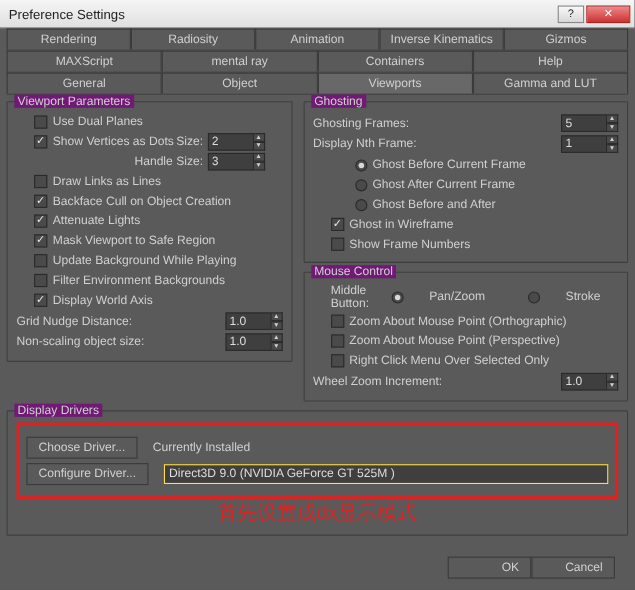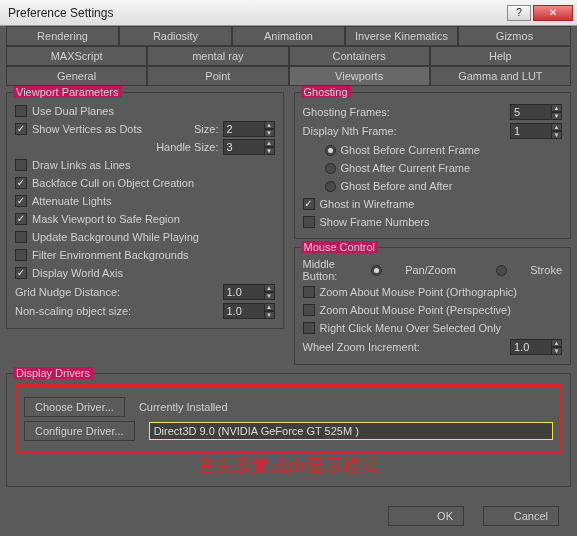--- a/index.html
+++ b/index.html
@@ -14,23 +14,23 @@
 
 .tabrow { display: flex; border-bottom: 1px solid #3a3a3a; }
 .tab { flex: 1; text-align: center; padding: 3px 2px; font-size: 11px; border: 1px solid #3a3a3a; border-bottom: none; background: #5a5a5a; cursor: pointer; }
 .tab.sel { background: #686868; }
 .tabrow.r2 .tab { flex: 1; }
 
 .cols { display: flex; gap: 10px; margin-top: 6px; }
 .col { flex: 1; }
 
 .group { border: 1px solid #3f3f3f; border-radius: 1px; padding: 8px 8px 6px 8px; margin-bottom: 8px; position: relative; }
-.group > .legend { position: absolute; top: -7px; left: 6px; background: #be185d; padding: 0 3px; font-size: 11px; }
-
-.row { display: flex; align-items: center; margin: 2px 0; min-height: 16px; }
+.group > .legend { position: absolute; top: -7px; left: 6px; background: #701a75; padding: 0 3px; font-size: 11px; }
+
+.row { display: flex; align-items: center; margin: 2px 16px; min-height: 16px; }
 .chk { width: 12px; height: 12px; border: 1px solid #2a2a2a; background: #4a4a4a; margin-right: 5px; display: inline-flex; align-items: center; justify-content: center; flex-shrink: 0; }
 .chk.on::after { content: "✓"; font-size: 10px; color: #e8e8e8; line-height: 1; }
 .radio { width: 11px; height: 11px; border: 1px solid #2a2a2a; border-radius: 50%; background: #4a4a4a; margin-right: 5px; display: inline-flex; align-items: center; justify-content: center; flex-shrink: 0; }
 .radio.on::after { content: ""; width: 5px; height: 5px; border-radius: 50%; background: #d8d8d8; }
 .lbl { font-size: 11px; }
 .indent { padding-left: 22px; }
 
 .spin { display: inline-flex; align-items: stretch; height: 16px; }
 .spin input { width: 42px; background: #3f3f3f; border: 1px solid #2a2a2a; color: #ddd; font-size: 11px; padding: 0 3px; }
 .spin .arrows { display: flex; flex-direction: column; width: 10px; }
@@ -40,21 +40,21 @@
 .kv .k { font-size: 11px; }
 
 .btn { background: #5a5a5a; border: 1px solid #3a3a3a; padding: 3px 10px; color: #d0d0d0; font-size: 11px; cursor: pointer; min-width: 96px; text-align: right; }
 
 .driverbox { border: 3px solid #d22; padding: 6px; }
 .drow { display: flex; align-items: center; gap: 14px; margin: 4px 0; }
 .drvfield { flex: 1; background: #3f3f3f; border: 1px solid #fde047; padding: 2px 4px; color: #ddd; font-size: 11px; height: 18px; }
 
 .annot { color: #d22; font-size: 18px; text-align: center; margin-top: 0; font-weight: 500; }
 
-.footer { position: absolute; right: 18px; bottom: 10px; display: flex; gap: 19px; }
+.footer { position: absolute; right: 18px; bottom: 10px; display: flex; gap: 0; }
 .footer .btn { min-width: 76px; }
 </style>
 </head>
 <body>
 
 <div class="titlebar">
   <span class="title">Preference Settings</span>
   <span class="winbtn">?</span>
   <span class="winbtn close">✕</span>
 </div>
@@ -68,21 +68,21 @@
     <div class="tab">Gizmos</div>
   </div>
   <div class="tabrow r2">
     <div class="tab">MAXScript</div>
     <div class="tab">mental ray</div>
     <div class="tab">Containers</div>
     <div class="tab">Help</div>
   </div>
   <div class="tabrow">
     <div class="tab">General</div>
-    <div class="tab">Point</div>
+    <div class="tab">Object</div>
     <div class="tab sel">Viewports</div>
     <div class="tab">Gamma and LUT</div>
   </div>
 
   <div class="cols">
     <div class="col">
       <div class="group">
         <span class="legend">Viewport Parameters</span>
         <div class="row">
             <span class="chk"></span>

